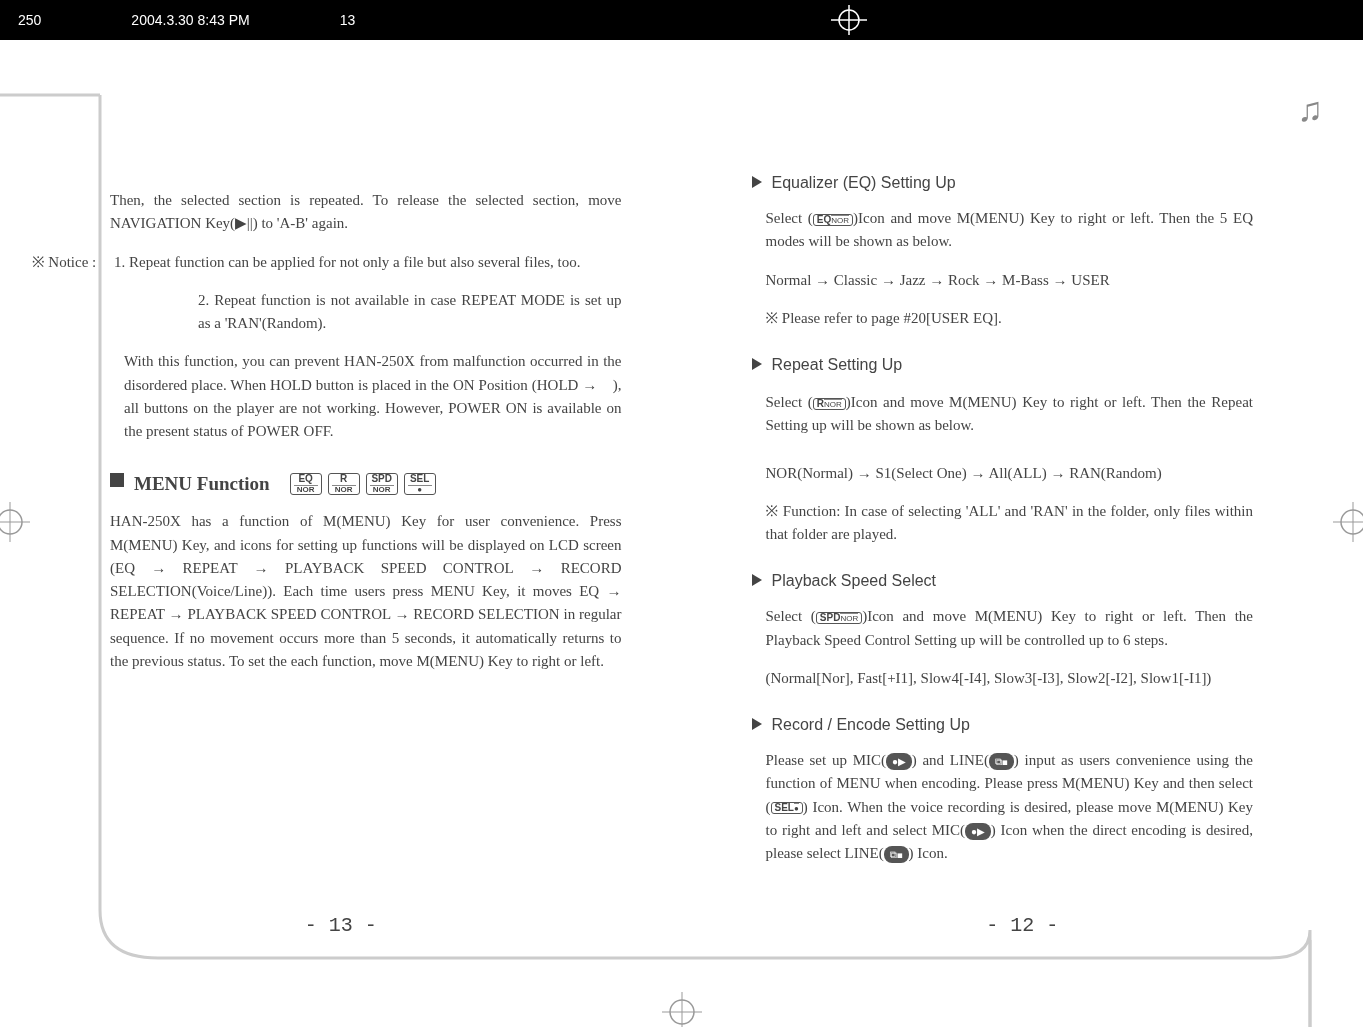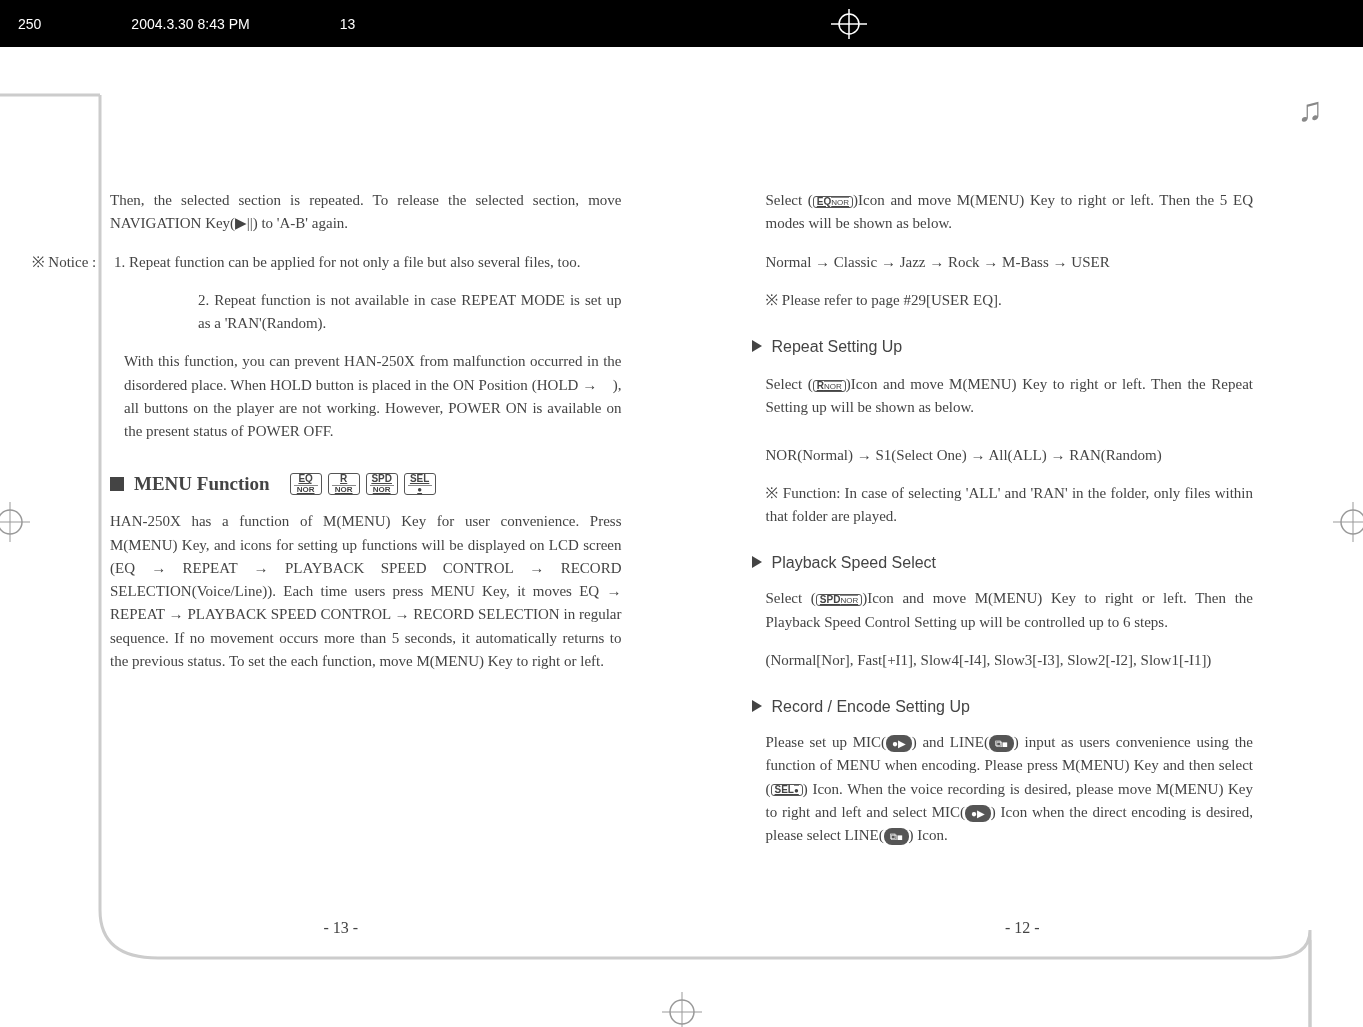--- a/index.html
+++ b/index.html
@@ -10,21 +10,21 @@
   width: 1363px;
   height: 1027px;
   position: relative;
   color: #444;
 }
 .header-bar {
   position: absolute;
   top: 0;
   left: 0;
   right: 0;
-  height: 47px;
+  height: 40px;
   background: #000;
   color: #fff;
   display: flex;
   align-items: center;
   font-family: sans-serif;
   font-size: 14px;
 }
 .header-bar .hleft { padding-left: 18px; }
 .header-bar .htime { padding-left: 90px; }
 .header-bar .hpage { padding-left: 90px; }
@@ -70,42 +70,40 @@
 .tri::before {
   content:"";
   display:inline-block;
   width:0;height:0;
   border-left: 10px solid #444;
   border-top: 6px solid transparent;
   border-bottom: 6px solid transparent;
 }
 .square-head {
   display:flex;
-  align-items:center;
   gap:10px;
   font-family: "Times New Roman", serif;
   font-size: 19px;
   font-weight: bold;
   margin: 30px 0 6px 0;
 }
 .square-head .sq {
   width:14px; height:14px; background:#444; display:inline-block;
 }
 .icon-box {
   display:inline-block;
   border:1.5px solid #555;
   border-radius:3px;
   padding: 0 3px;
   font-size:10px;
   font-family: sans-serif;
   line-height: 1;
   vertical-align: middle;
   text-align:center;
   min-width: 24px;
-  text-decoration: underline;
 }
 .icon-box .top { font-weight:bold; font-size:10px; }
 .icon-box .bot { font-size:8px; border-top:1px solid #888; margin-top:1px; }
 .icon-strip { display:inline-flex; gap:6px; vertical-align:middle; margin-left:10px;}
 .hold-diagram {
   display:inline-block;
   margin-left: 30px;
   vertical-align: middle;
 }
 .pill {
@@ -115,22 +113,22 @@
   border-radius:8px;
   padding: 1px 6px;
   font-size:10px;
   vertical-align:middle;
 }
 .pagenum {
   position:absolute;
   bottom: 90px;
   left: 50%;
   transform: translateX(-50%);
-  font-family: Liberation Serif, serif;
-  font-size: 16px;
+  font-family: Liberation Mono, monospace;
+  font-size: 20px;
 }
 .reg-mark {
   position:absolute;
 }
 .reg-mark svg { display:block; }
 .curve-bg {
   position:absolute;
   top:40px; left:0; right:0; bottom:0;
   pointer-events:none;
 }
@@ -202,23 +200,27 @@
             </span>
       </span>
     </div>
     <p class="body-text">HAN-250X has a function of M(MENU) Key for user convenience. Press M(MENU) Key, and icons for setting up functions will be displayed on LCD screen (EQ → REPEAT → PLAYBACK SPEED CONTROL → RECORD SELECTION(Voice/Line)). Each time users press MENU Key, it moves EQ → REPEAT → PLAYBACK SPEED CONTROL → RECORD SELECTION in regular sequence. If no movement occurs more than 5 seconds, it automatically returns to the previous status. To set the each function, move M(MENU) Key to right or left.</p>
 
     <div class="pagenum">- 13 -</div>
   </div>
 
   <div class="col right">
 
+    <div class="section-head" style="margin-top:0;">
+      <span class="tri"></span>
+      <span>Equalizer (EQ) Setting Up</span>
+    </div>
     <p class="body-text" style="padding-left:14px;">Select (<span class="icon-box"><span class="top">EQ</span><span class="bot">NOR</span></span>)Icon and move M(MENU) Key to right or left. Then the 5 EQ modes will be shown as below.</p>
     <p class="body-text" style="padding-left:14px;">Normal → Classic → Jazz → Rock → M-Bass → USER</p>
-    <p class="body-text" style="padding-left:14px;">※ Please refer to page #29[USER EQ].</p>
+    <p class="body-text" style="padding-left:14px;">※ Please refer to page #20[USER EQ].</p>
 
     <div class="section-head">
       <span class="tri"></span>
       <span>Repeat Setting Up</span>
     </div>
     <p class="body-text" style="padding-left:14px;margin-top:17px;">Select (<span class="icon-box"><span class="top">R</span><span class="bot">NOR</span></span>)Icon and move M(MENU) Key to right or left. Then the Repeat Setting up will be shown as below.</p>
     <p class="body-text" style="padding-left:14px;margin-top:24px;">NOR(Normal) → S1(Select One) → All(ALL) → RAN(Random)</p>
     <p class="body-text" style="padding-left:14px;"><span>※ Function:</span> <span>In case of selecting 'ALL' and 'RAN' in the folder, only files within that folder are played.</span></p>
 
     <div class="section-head">

